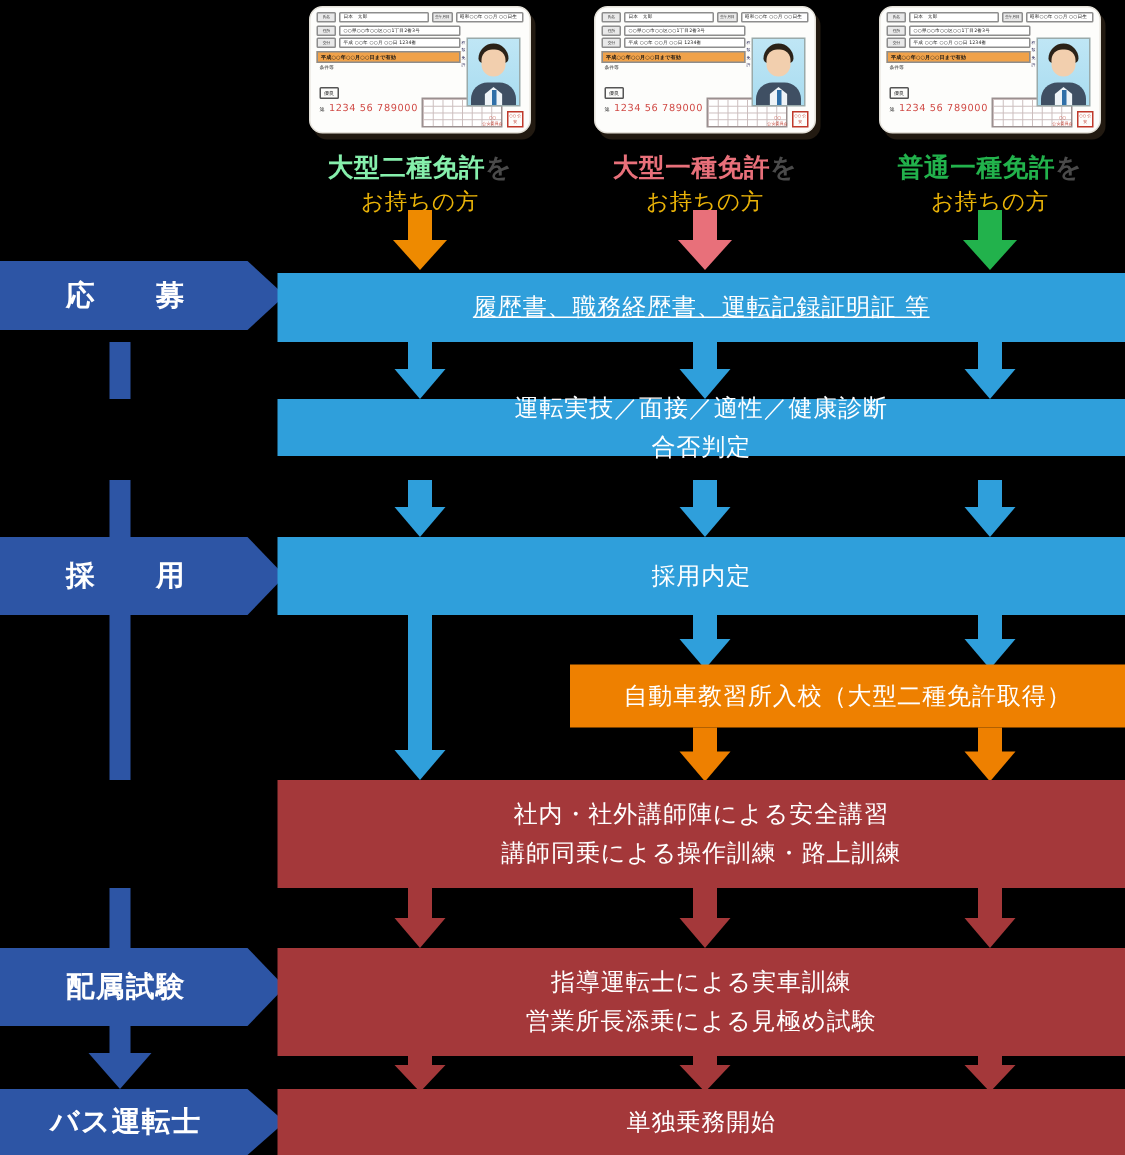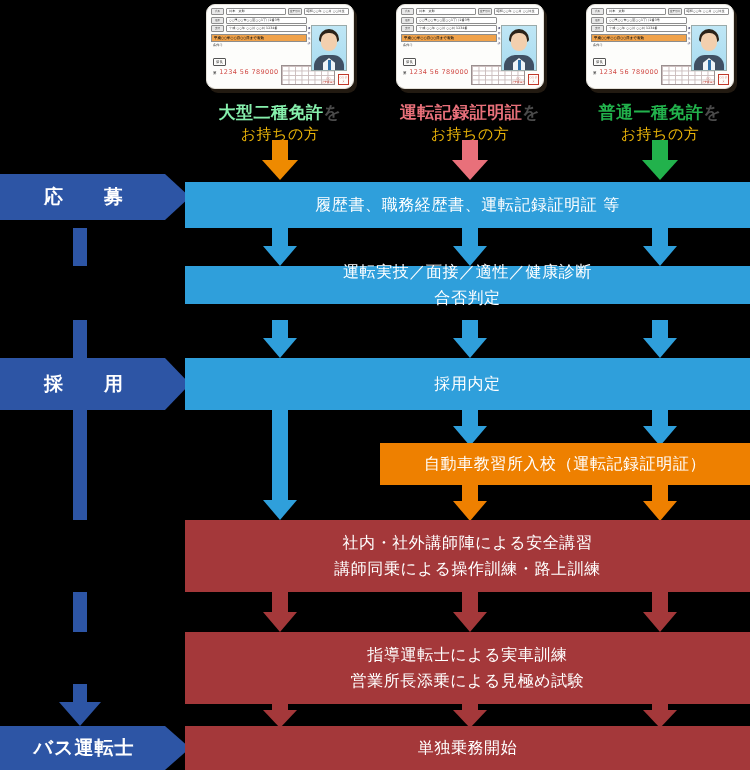--- a/index.html
+++ b/index.html
@@ -234,21 +234,21 @@
         <span class="ph-hair"></span>
           <span class="ph-face"></span>
       </div>
       <div class="lic-issuer">
         <span>○○</span><br>
         <span>公安委員会</span>
       </div>
       <div class="lic-badge">○○ 公安</div>
     </div>
     <div class="card-title">
-      <span class="t-pink">運転記録証明証</span><span class="suffix">を</span>
+      <span class="t-pink">大型一種免許</span><span class="suffix">を</span>
     </div>
     <div class="card-sub">お持ちの方</div>
   </div>
 
   <div class="card-col c3">
     <div class="license">
       <div class="lic-row">
         <span class="lic-tag">氏名</span>
         <span class="lic-val narrow">日本　太郎</span>
         <span class="lic-tag">生年月日</span>
@@ -317,25 +317,28 @@
   <div class="side-conn" style="top:592px;height:40px;"></div>
   <div class="side-conn" style="top:684px;height:20px;"></div>
   <div class="side-arrow" style="top:702px;"></div>
 
   <div class="stage-label" style="top:174px;height:46px;">
     <span class="sl-text">応　　募</span>
   </div>
   <div class="stage-label" style="top:358px;height:52px;">
     <span class="sl-text">採　　用</span>
   </div>
+  <div class="stage-label" style="top:632px;height:52px;">
+    <span class="sl-text">配属試験</span>
+  </div>
   <div class="stage-label" style="top:726px;height:44px;">
     <span class="sl-text">バス運転士</span>
   </div>
 
-  <div class="flow-box c-blue" style="left:185px;top:182px;width:565px;height:46px;">
+  <div class="flow-box c-blue" style="left:185px;top:182px;width:565px;height:46px;text-decoration:underline;">
     <div>履歴書、職務経歴書、運転記録証明証  等</div>
   </div>
 
   <div class="fa blue" style="left:262px;top:228px;width:36px;height:38px;">
     <span class="shaft" style="height:20px;"></span>
       <span class="head" style="top:18px;border-top:20px solid #2F9FDB;"></span>
   </div>
   <div class="fa blue" style="left:452px;top:228px;width:36px;height:38px;">
     <span class="shaft" style="height:20px;"></span>
       <span class="head" style="top:18px;border-top:20px solid #2F9FDB;"></span>
@@ -375,21 +378,21 @@
   <div class="fa blue" style="left:452px;top:410px;width:36px;height:36px;">
     <span class="shaft" style="height:18px;"></span>
       <span class="head" style="top:16px;border-top:20px solid #2F9FDB;"></span>
   </div>
   <div class="fa blue" style="left:642px;top:410px;width:36px;height:36px;">
     <span class="shaft" style="height:18px;"></span>
       <span class="head" style="top:16px;border-top:20px solid #2F9FDB;"></span>
   </div>
 
   <div class="flow-box c-orange" style="left:380px;top:443px;width:370px;height:42px;">
-    <div>自動車教習所入校（運転記録証明証）</div>
+    <div>自動車教習所入校（大型二種免許取得）</div>
   </div>
 
   <div class="fa orange" style="left:452px;top:485px;width:36px;height:36px;">
     <span class="shaft" style="height:18px;"></span>
       <span class="head" style="top:16px;border-top:20px solid #EE8000;"></span>
   </div>
   <div class="fa orange" style="left:642px;top:485px;width:36px;height:36px;">
     <span class="shaft" style="height:18px;"></span>
       <span class="head" style="top:16px;border-top:20px solid #EE8000;"></span>
   </div>

